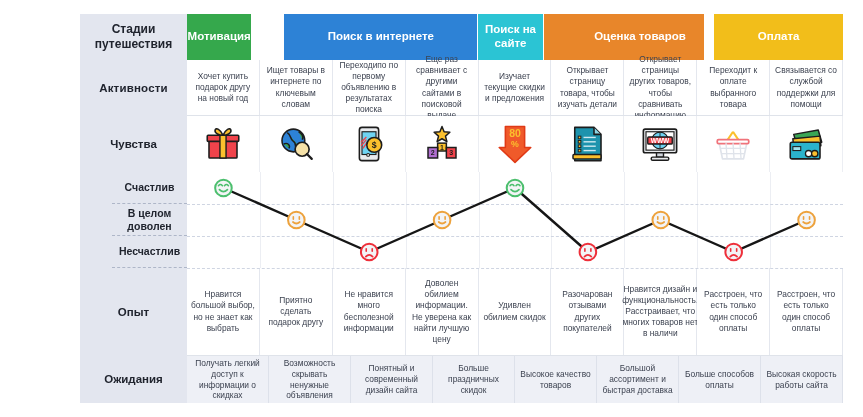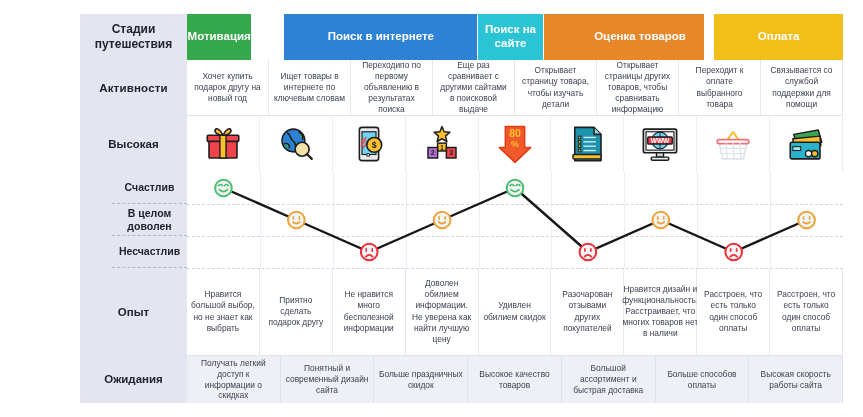--- a/index.html
+++ b/index.html
@@ -104,36 +104,39 @@
         <div class="cell">
           <span>Ищет товары в интернете по ключевым словам</span>
         </div>
         <div class="cell">
           <span>Переходипо по первому объявлению в результатах поиска</span>
         </div>
         <div class="cell">
           <span>Еще раз сравнивает с другими сайтами в поисковой выдаче</span>
         </div>
         <div class="cell">
+          <span>Изучает текущие скидки и предложения</span>
+        </div>
+        <div class="cell">
           <span>Открывает страницу товара, чтобы изучать детали</span>
         </div>
         <div class="cell">
           <span>Открывает страницы других товаров, чтобы сравнивать информацию</span>
         </div>
         <div class="cell">
           <span>Переходит к оплате выбранного товара</span>
         </div>
         <div class="cell">
           <span>Связывается со службой поддержки для помощи</span>
         </div>
       </div>
   </div>
 
   <div class="row" id="feelrow">
-    <div class="labelcell">Высокая</div>
+    <div class="labelcell">Чувства</div>
     <div class="cells" id="feelcells">
         <div class="cell">
           <span>
             <svg viewBox="0 0 48 48" class="ico">
               <rect x="8" y="20" width="32" height="20" rx="1" fill="#f0434b" stroke="#1d1d1d" stroke-width="1.8"></rect>
               <rect x="6" y="14" width="36" height="7" rx="1" fill="#f0434b" stroke="#1d1d1d" stroke-width="1.8"></rect>
               <rect x="20.5" y="14" width="7" height="26" fill="#fbc02d" stroke="#1d1d1d" stroke-width="1.6"></rect>
               <path d="M24 14 C20 14 14 12 15 8 C16 5 21 7 24 14 Z" fill="#fbc02d" stroke="#1d1d1d" stroke-width="1.8" stroke-linejoin="round"></path>
               <path d="M24 14 C28 14 34 12 33 8 C32 5 27 7 24 14 Z" fill="#fbc02d" stroke="#1d1d1d" stroke-width="1.8" stroke-linejoin="round"></path>
             </svg>
@@ -357,20 +360,23 @@
       </div>
   </div>
 
   <div class="row" id="expectrow">
     <div class="labelcell">Ожидания</div>
     <div class="cells" id="expectcells">
         <div class="cell">
           <span>Получать легкий доступ к информации о скидках</span>
         </div>
         <div class="cell">
+          <span>Возможность скрывать ненужные объявления</span>
+        </div>
+        <div class="cell">
           <span>Понятный и современный дизайн сайта</span>
         </div>
         <div class="cell">
           <span>Больше праздничных скидок</span>
         </div>
         <div class="cell">
           <span>Высокое качество товаров</span>
         </div>
         <div class="cell">
           <span>Большой ассортимент и быстрая доставка</span>

